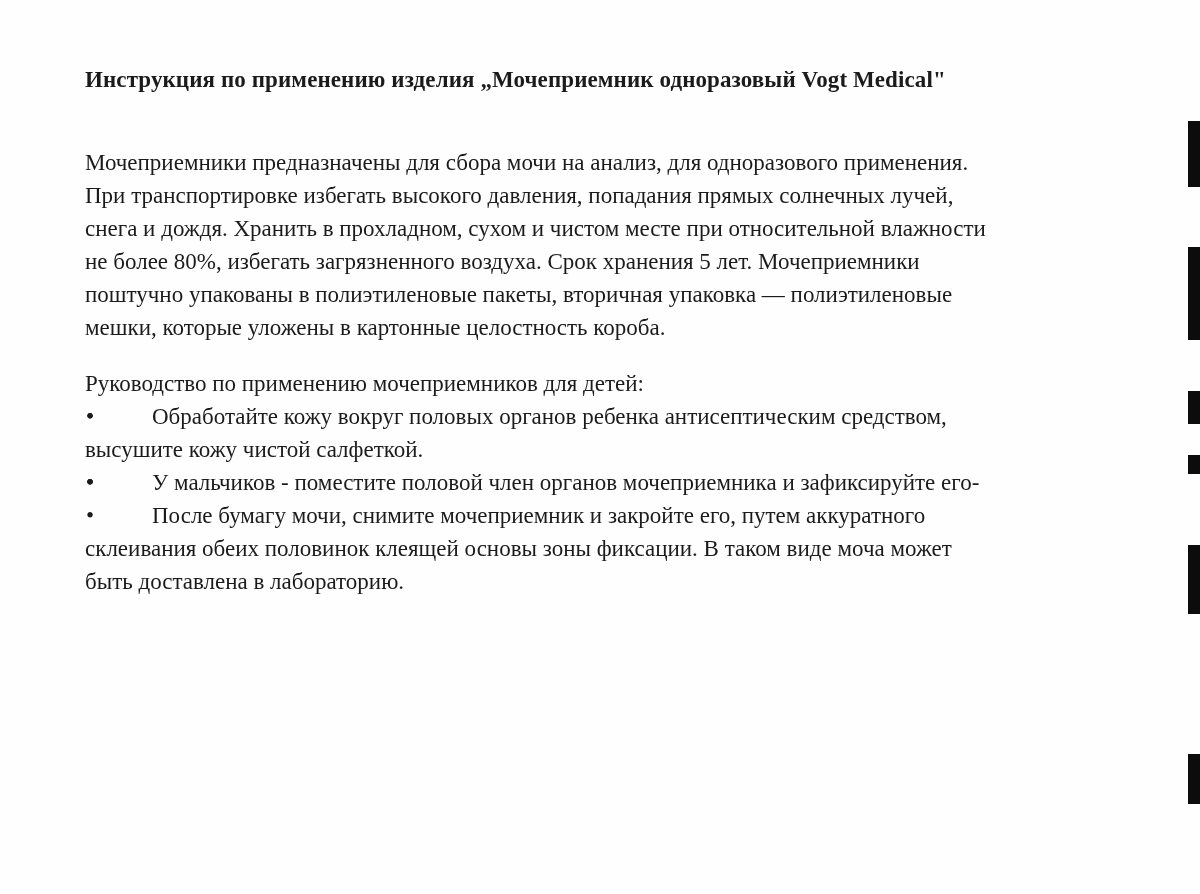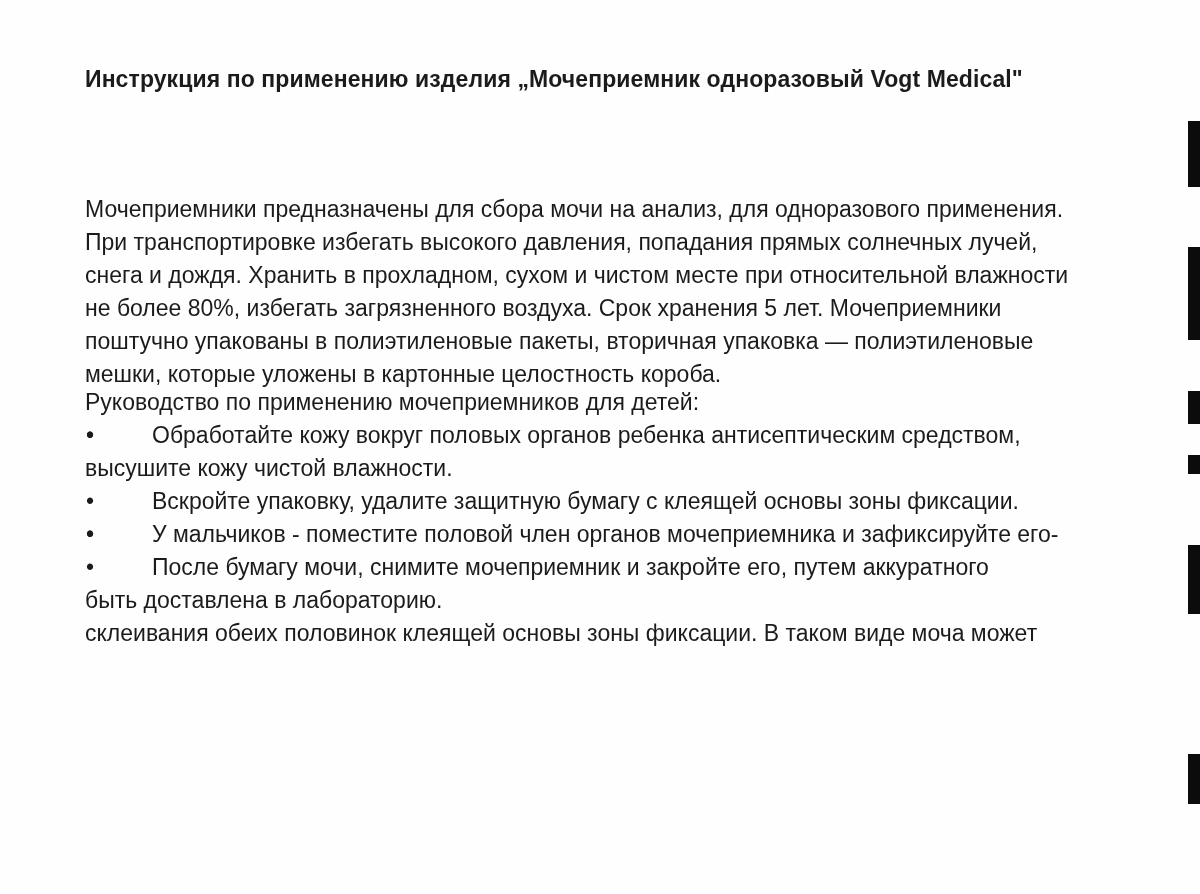--- a/index.html
+++ b/index.html
@@ -6,21 +6,21 @@
     margin: 0;
     padding: 0;
     background: #ffffff;
   }
   .page {
     position: relative;
     width: 1200px;
     height: 894px;
     background: #fefefe;
     overflow: hidden;
-    font-family: Liberation Sans, sans-serif;
+    font-family: Liberation Serif, serif;
     color: #1b1b1b;
     -webkit-font-smoothing: antialiased;
   }
   .doc-title {
     position: absolute;
     left: 85px;
     top: 63px;
     width: 1060px;
     font-size: 23px;
     font-weight: 700;
@@ -28,26 +28,25 @@
     letter-spacing: 0.1px;
     white-space: nowrap;
   }
   .intro-block {
     position: absolute;
     left: 85px;
     top: 146px;
     width: 1075px;
     font-size: 23px;
     line-height: 33px;
-    margin-top: 47px;
   }
   .guide-block {
     position: absolute;
     left: 85px;
-    top: 386px;
+    top: 367px;
     width: 1075px;
     font-size: 23px;
     line-height: 33px;
   }
   .text-line {
     white-space: nowrap;
   }
   .bullet-row {
     position: relative;
     padding-left: 67px;
@@ -86,27 +85,27 @@
       <div class="text-line">не более 80%, избегать загрязненного воздуха. Срок хранения 5 лет. Мочеприемники</div>
       <div class="text-line">поштучно упакованы в полиэтиленовые пакеты, вторичная упаковка — полиэтиленовые</div>
       <div class="text-line">мешки, которые уложены в картонные целостность короба.</div>
     </div>
 
   <div class="guide-block">
     <div class="text-line">Руководство по применению мочеприемников для детей:</div>
     <div id="bullet-list">
         <div class="bullet-row"><span class="bullet-glyph">•</span></div>
         <div class="bullet-row"><span class="bullet-glyph">•</span><span>Обработайте кожу вокруг половых органов ребенка антисептическим средством,</span></div>
-        <div class="text-line">высушите кожу чистой влажности.</div>
-        <div class="bullet-row"><span class="bullet-glyph">•</span><span>Вскройте упаковку, удалите защитную бумагу с клеящей основы зоны фиксации.</span></div>
+        <div class="text-line">высушите кожу чистой салфеткой.</div>
+        <div class="bullet-row"><span class="bullet-glyph">•</span></div>
         <div class="bullet-row"><span class="bullet-glyph">•</span></div>
         <div class="bullet-row"><span class="bullet-glyph">•</span><span>У мальчиков - поместите половой член органов мочеприемника и зафиксируйте его-</span></div>
         <div class="bullet-row"><span class="bullet-glyph">•</span><span>После бумагу мочи, снимите мочеприемник и закройте его, путем аккуратного</span></div>
+        <div class="text-line">склеивания обеих половинок клеящей основы зоны фиксации. В таком виде моча может</div>
         <div class="text-line">быть доставлена в лабораторию.</div>
-        <div class="text-line">склеивания обеих половинок клеящей основы зоны фиксации. В таком виде моча может</div>
       </div>
   </div>
 
   <div class="edge-bar b1"></div>
   <div class="edge-bar b2"></div>
   <div class="edge-bar b3"></div>
   <div class="edge-bar b4"></div>
   <div class="edge-bar b5"></div>
   <div class="edge-bar b6"></div>
 

